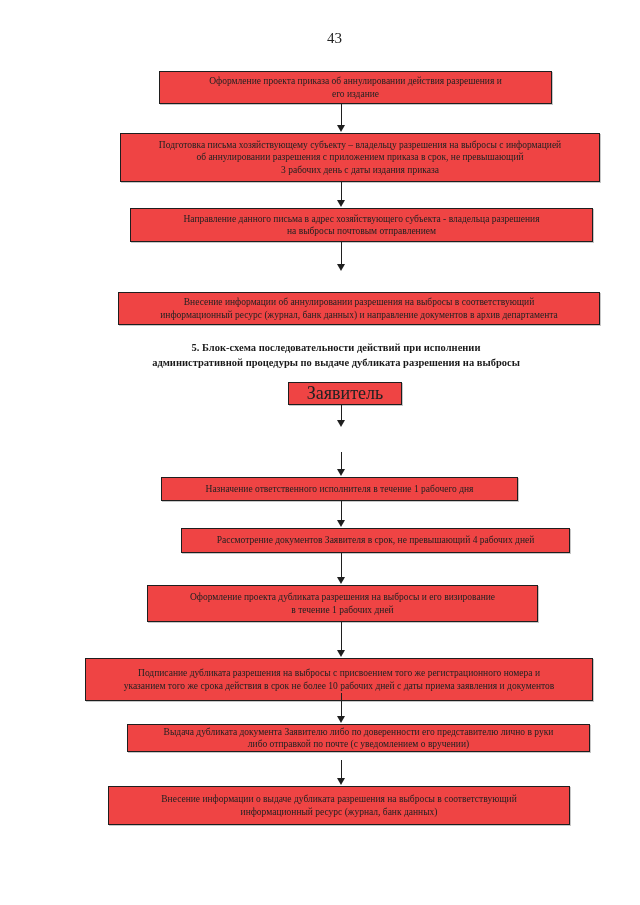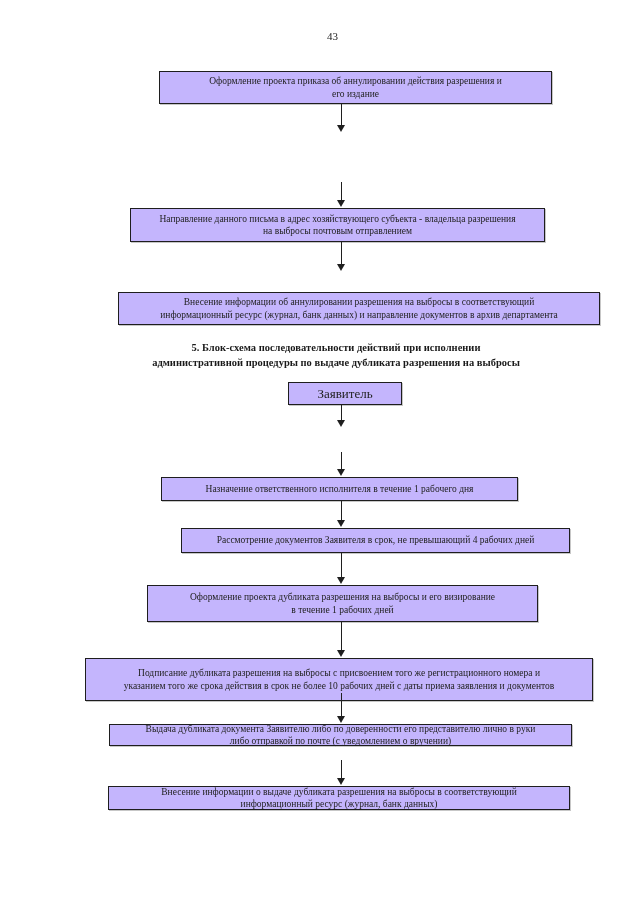--- a/index.html
+++ b/index.html
@@ -7,41 +7,41 @@
     position:relative;
     width:640px;height:905px;
     background:#ffffff;
     overflow:hidden;
     font-family:"Liberation Serif","DejaVu Serif",serif;
     color:#1f1f1f;
   }
   .page-number{
     position:absolute;
     top:30px;left:327px;
-    font-size:11px;
+    font-size:15px;
     color:#222;
   }
   .flow-box{
     position:absolute;
     box-sizing:border-box;
     border:1px solid #1e1e1e;
     box-shadow:1px 1px 0 rgba(0,0,0,0.22);
-    background:#c4b5fd;
+    background:#ef4444;
     display:flex;
     align-items:center;
     justify-content:center;
     text-align:center;
     font-size:9.5px;
     line-height:12.5px;
     white-space:pre-line;
     padding:2px 6px;
     color:#222;
   }
   .start-box{
-    font-size:13px;
+    font-size:18px;
     line-height:15px;
     text-align:center;
   }
   .section-heading{
     position:absolute;
     left:16px;top:341px;
     width:640px;
     text-align:center;
     font-weight:bold;
     font-size:10.5px;
@@ -76,24 +76,27 @@
 
 <div class="page">
 
   <div class="page-number">43</div>
 
   <div class="flow-box" style="left:159px;top:71px;width:393px;height:33px;">Оформление проекта приказа об аннулировании действия разрешения и
 его издание</div>
 
   <div class="arrow" style="top:104px;height:28px;"></div>
 
+  <div class="flow-box" style="left:120px;top:133px;width:480px;height:49px;">Подготовка письма хозяйствующему субъекту – владельцу разрешения на выбросы с информацией
+об аннулировании разрешения с приложением приказа в срок, не превышающий
+3 рабочих день с даты издания приказа</div>
 
   <div class="arrow" style="top:182px;height:25px;"></div>
 
-  <div class="flow-box" style="left:130px;top:208px;width:415px;height:34px;">Направление данного письма  в адрес хозяйствующего субъекта - владельца разрешения
+  <div class="flow-box" style="left:130px;top:208px;width:463px;height:34px;">Направление данного письма  в адрес хозяйствующего субъекта - владельца разрешения
 на выбросы почтовым отправлением</div>
 
   <div class="arrow" style="top:242px;height:29px;"></div>
 
   <div class="flow-box" style="left:118px;top:272px;width:482px;height:33px;margin-top:20px;">Внесение информации об аннулировании  разрешения на выбросы в соответствующий
 информационный ресурс (журнал, банк данных) и направление документов в архив департамента</div>
 
   <div class="section-heading">5. Блок-схема последовательности действий при исполнении
 административной процедуры по выдаче дубликата разрешения на выбросы</div>
 
@@ -115,21 +118,21 @@
   <div class="flow-box" style="left:147px;top:585px;width:391px;height:37px;">Оформление проекта дубликата разрешения на выбросы и его визирование
 в течение 1 рабочих дней</div>
 
   <div class="arrow" style="top:622px;height:35px;"></div>
 
   <div class="flow-box" style="left:85px;top:658px;width:508px;height:43px;">Подписание дубликата разрешения на выбросы с присвоением того же регистрационного номера и
 указанием того же срока действия в срок не более 10 рабочих дней с даты приема заявления и документов</div>
 
   <div class="arrow" style="top:693px;height:30px;"></div>
 
-  <div class="flow-box" style="left:109px;top:724px;width:463px;height:22px;">Выдача дубликата документа Заявителю либо по доверенности его представителю  лично в руки
+  <div class="flow-box" style="left:127px;top:724px;width:463px;height:28px;">Выдача дубликата документа Заявителю либо по доверенности его представителю  лично в руки
 либо отправкой по почте (с уведомлением о вручении)</div>
 
   <div class="arrow" style="top:760px;height:25px;"></div>
 
-  <div class="flow-box" style="left:108px;top:786px;width:462px;height:24px;">Внесение информации о выдаче дубликата разрешения на выбросы в соответствующий
+  <div class="flow-box" style="left:108px;top:786px;width:462px;height:39px;">Внесение информации о выдаче дубликата разрешения на выбросы в соответствующий
 информационный ресурс (журнал, банк данных)</div>
 
 </div>
 
 </body></html>

